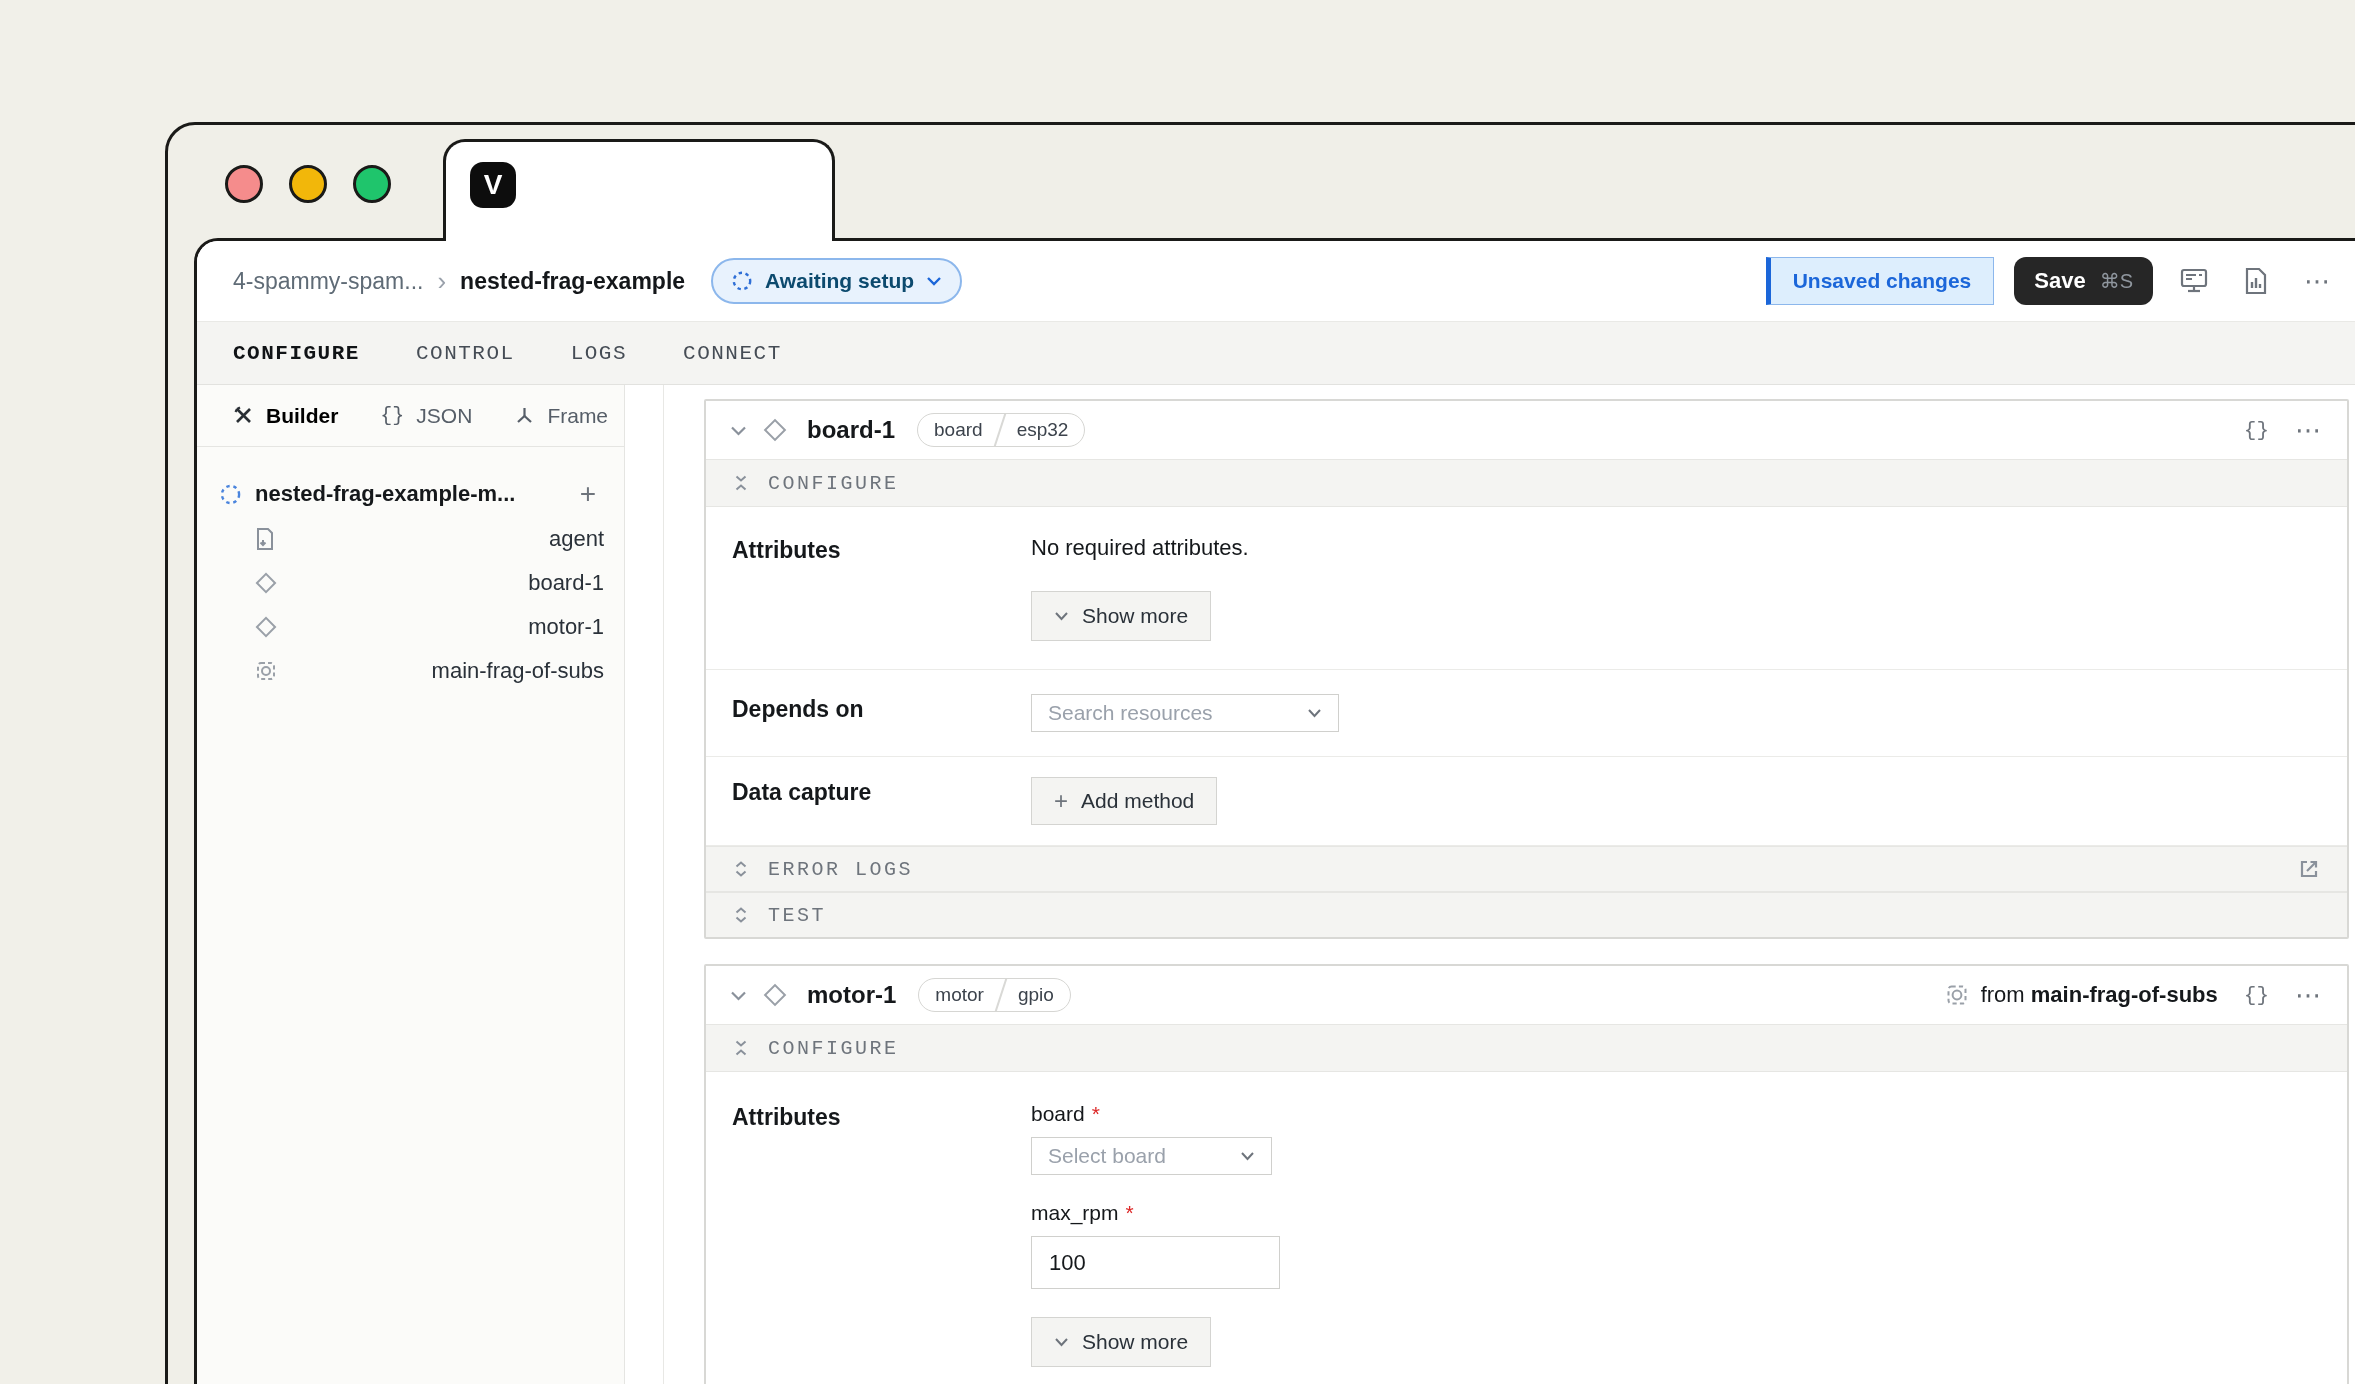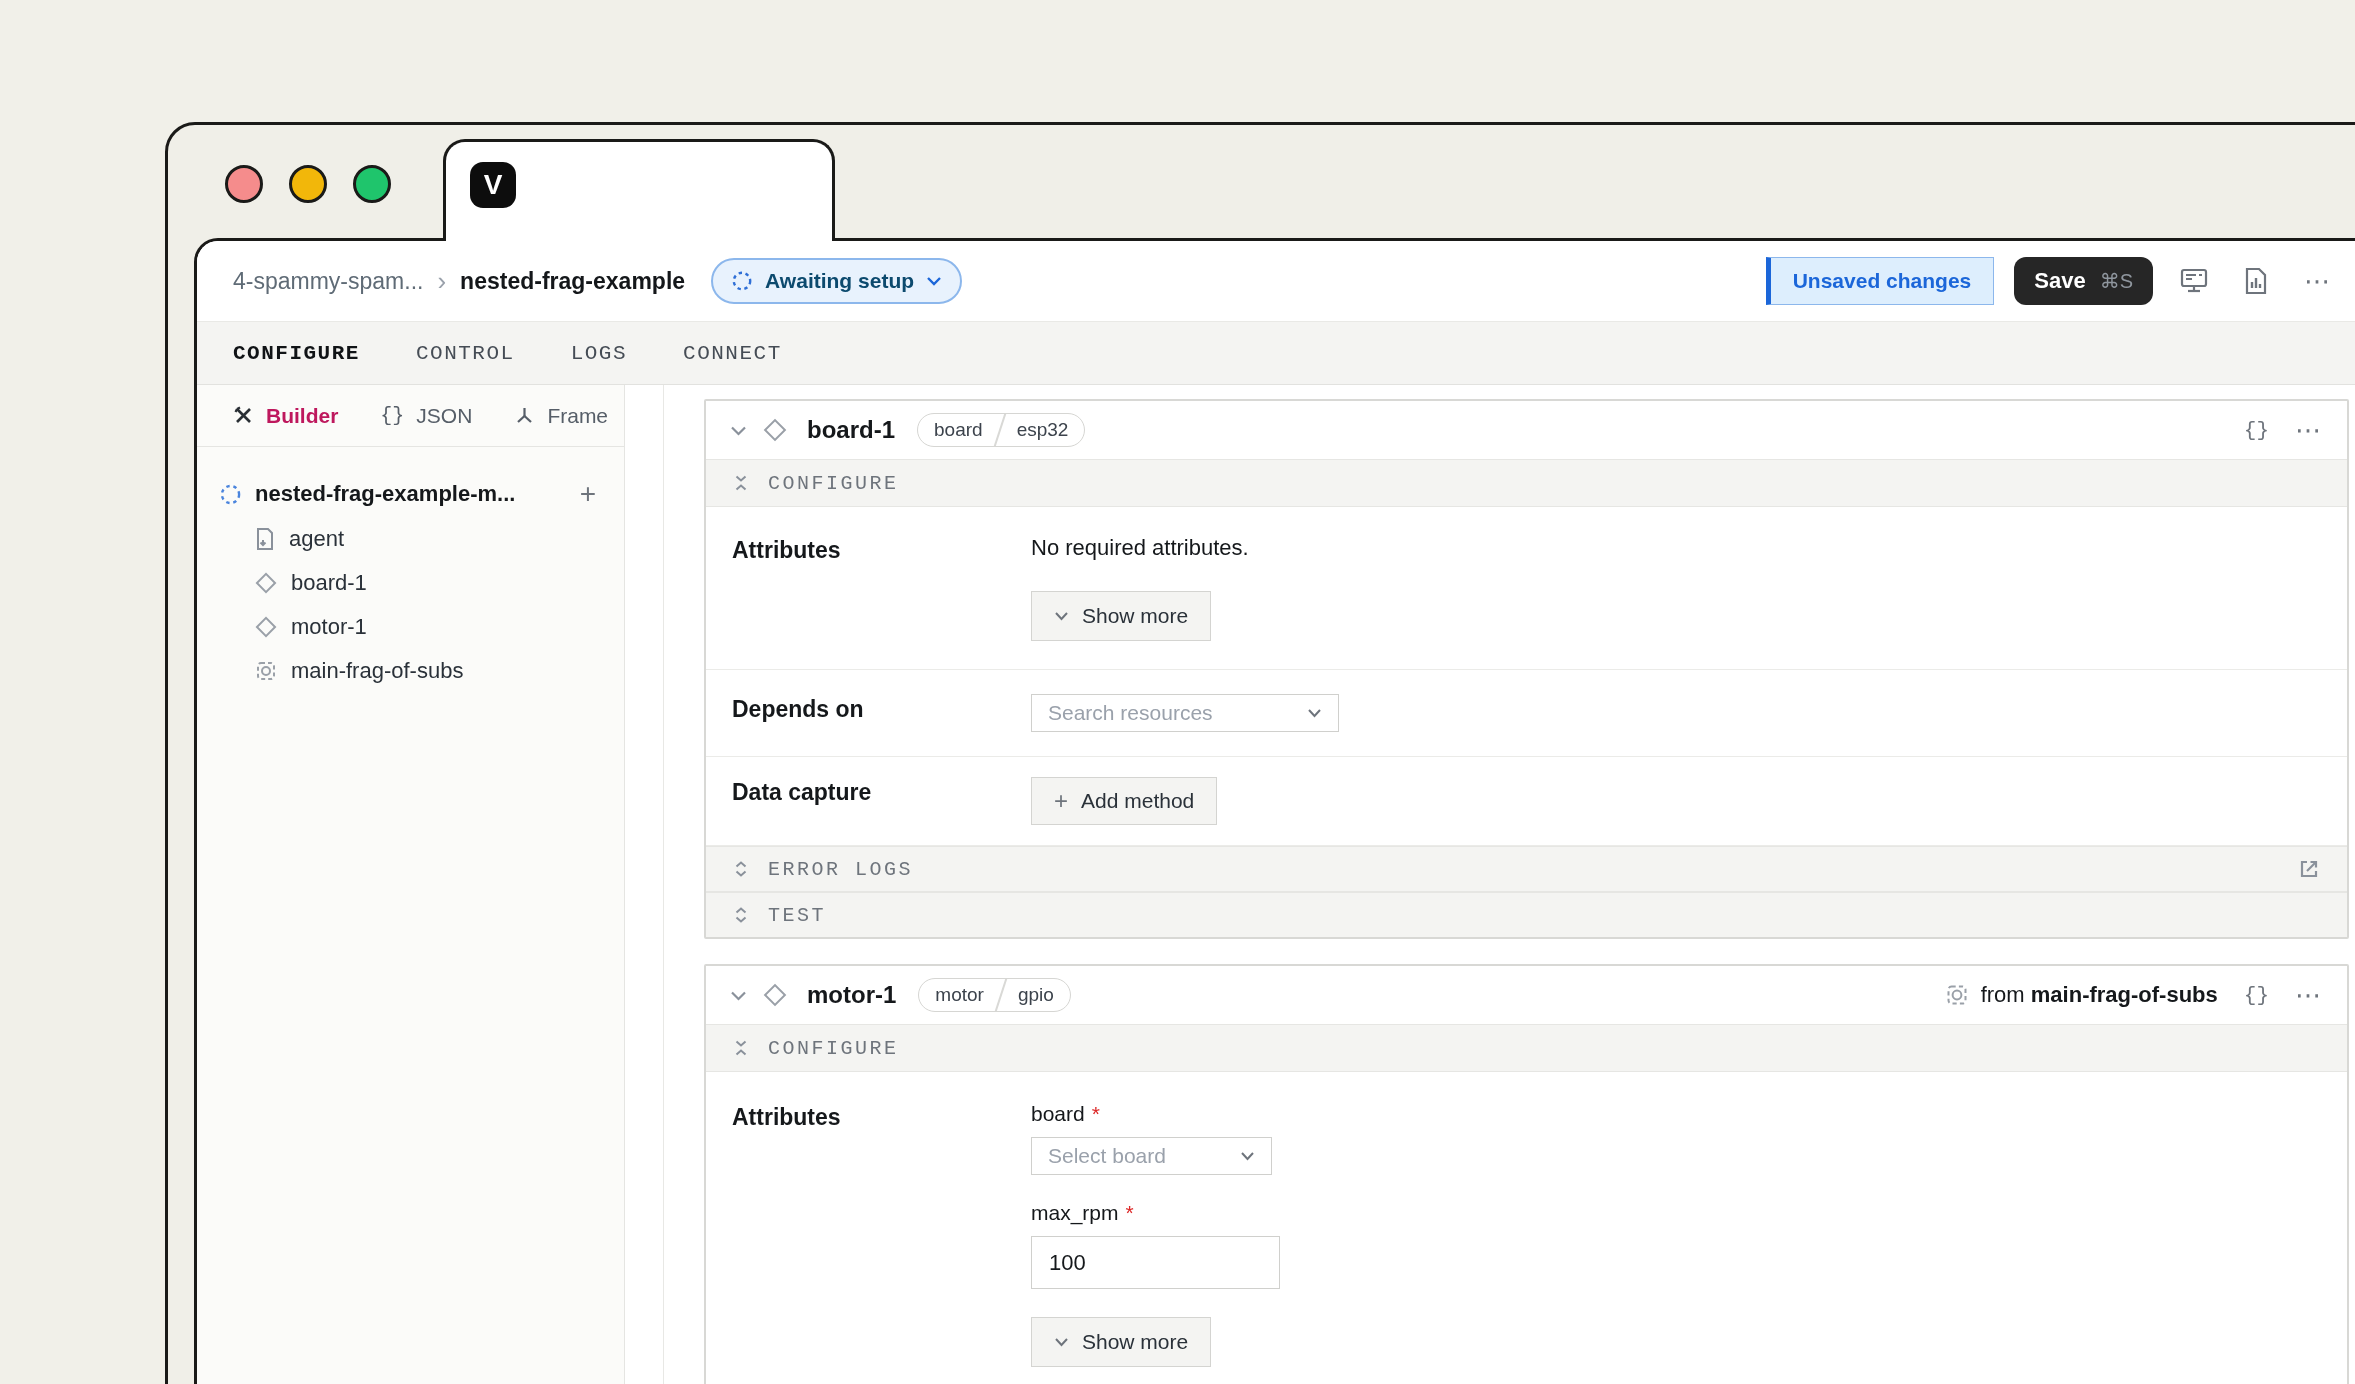--- a/index.html
+++ b/index.html
@@ -53,26 +53,26 @@
     font-family:"Liberation Mono","DejaVu Sans Mono",monospace; font-size:21px; letter-spacing:1.5px; color:#454c55; }
   .nav-tab { cursor:pointer; }
   .nav-tab.active { font-weight:700; color:#101316; }
 
   
   .content { position:absolute; left:0; top:144px; right:0; bottom:0; display:flex; }
 
   .sidebar { width:428px; background:#fbfbf9; border-right:1px solid #e5e5e2; display:flex; flex-direction:column; }
   .views { height:62px; border-bottom:1px solid #e5e5e2; display:flex; align-items:center; gap:42px; padding:0 36px; }
   .view { display:flex; align-items:center; gap:12px; font-size:21px; color:#565e68; cursor:pointer; }
-  .view.active { font-weight:700; color:#be185d; }
+  .view.active { font-weight:700; color:#000000; }
   .tree { padding:24px 20px 0 22px; }
   .tree-root { height:46px; display:flex; align-items:center; gap:13px; }
   .tree-root .r-lbl { font-size:22px; font-weight:700; color:#15181b; white-space:nowrap; overflow:hidden; max-width:300px; }
   .add-btn { margin-left:auto; font-size:28px; color:#6e747c; background:none; border:none; cursor:pointer; line-height:1; padding:0 8px; }
-  .tree-item { height:44px; display:flex; align-items:center; gap:14px; padding-left:36px; font-size:22px; color:#2a3139; cursor:pointer; }
+  .tree-item { height:44px; display:flex; align-items:center; gap:14px; padding-left:36px; font-size:22px; color:#2a3139; cursor:pointer;justify-content:space-between; }
 
   .canvas-gap { width:38px; background:#fff; }
   .main { flex:1; border-left:1px solid #e8e8e5; background:#fff; padding:14px 18px 0 40px; overflow:hidden; }
 
   
   .card { background:#fff; border:2px solid #d8d8d5; border-radius:2px; margin-bottom:25px; overflow:hidden; }
   .card-hd { height:58px; display:flex; align-items:center; padding:0 24px; gap:16px; }
   .card-name { font-size:24px; font-weight:700; color:#15181b; margin-left:4px; }
   .tag-pill { height:34px; border:1.5px solid #d6d6d3; border-radius:17px; display:flex; align-items:center; overflow:hidden; margin-left:6px; }
   .tag { padding:0 16px; font-size:19px; color:#3c434c; }

